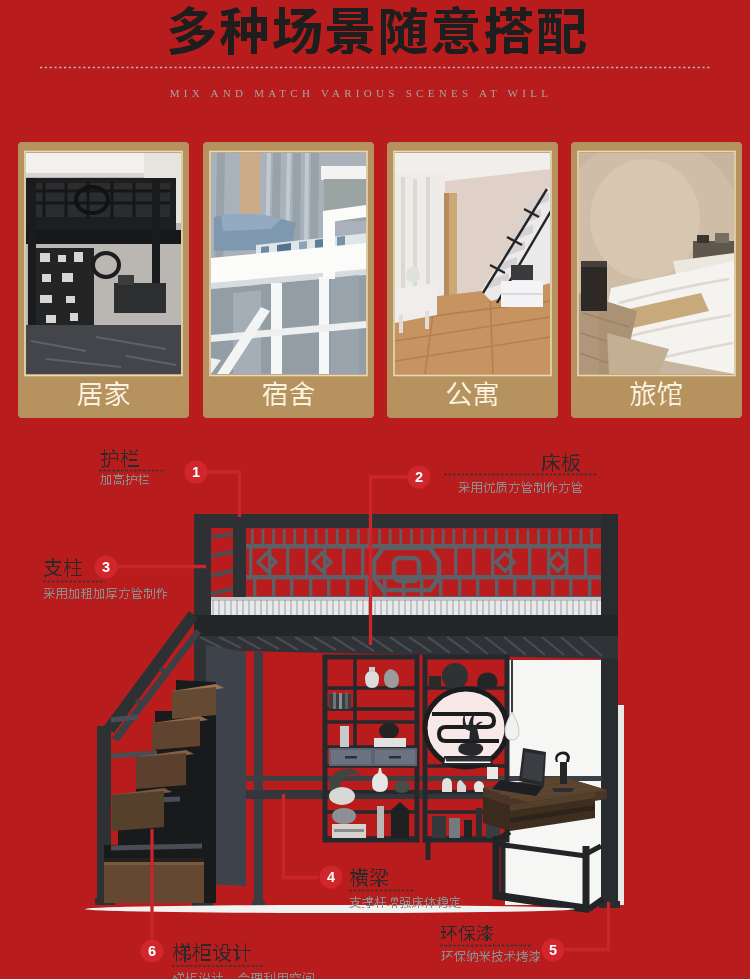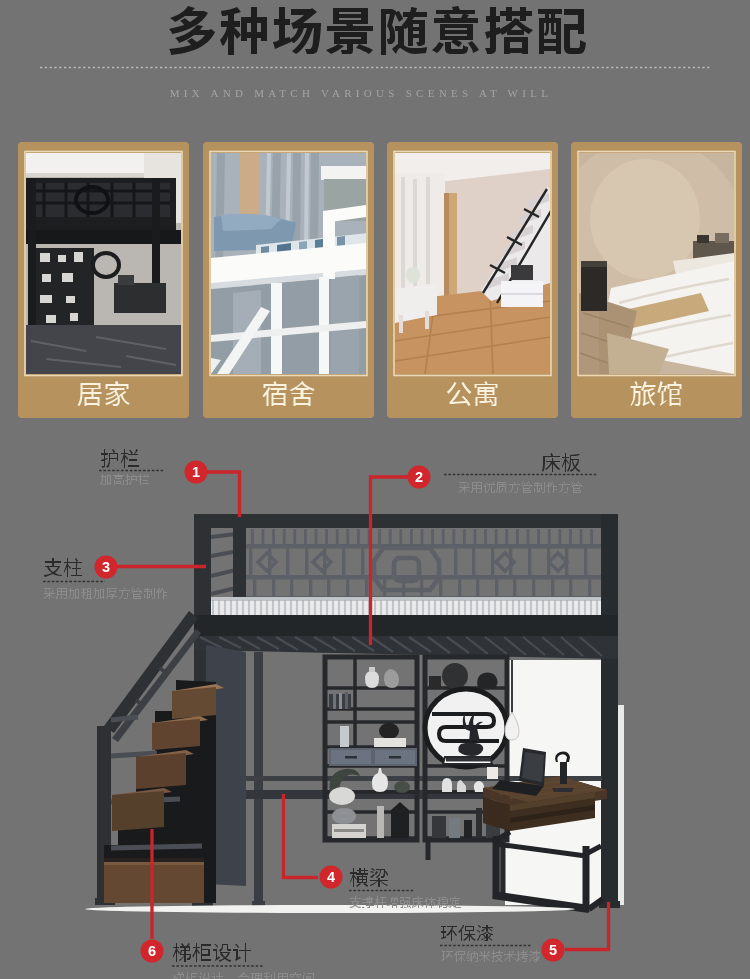--- a/index.html
+++ b/index.html
@@ -1,14 +1,14 @@
 <!DOCTYPE html>
 <html><head><meta charset="utf-8"><style>
 html,body{margin:0;padding:0;background:#fff;}
-#page{position:relative;width:750px;height:979px;overflow:hidden;background:#737373;
+#page{position:relative;width:750px;height:979px;overflow:hidden;background:#b91c1c;
 font-family:"Liberation Sans", sans-serif;}
 svg{display:block}
 </style></head><body>
 <div id="page">
 <svg width="750" height="979" viewBox="0 0 750 979" xmlns="http://www.w3.org/2000/svg">
 
 <path d="M188 6C185 11 179 15 170 18C172 19 174 21 175 22C179 20 182 18 185 16H198C196 18 193 20 190 22C188 21 186 19 185 18L180 21C182 22 183 23 184 25C180 26 174 28 169 29C170 30 172 32 172 34C187 31 201 25 208 13L204 11L203 11H192C193 10 194 9 195 8ZM197 25C193 30 186 35 175 38C177 39 178 41 179 43C185 41 190 38 194 35H205C203 38 200 40 197 42C195 41 193 39 192 38L187 41C188 42 190 43 191 45C185 47 177 48 169 49C170 50 171 53 171 55C191 53 208 47 215 32L211 29L209 30H200C201 29 202 27 203 26Z M251 23V32H247V23ZM257 23H261V32H257ZM251 7V17H241V41H247V38H251V54H257V38H261V41H267V17H257V7ZM237 7C233 9 227 10 221 11C221 13 222 15 222 16C224 16 226 16 228 15V21H221V27H227C226 32 223 37 220 40C221 42 222 45 223 46C225 44 227 40 228 36V55H234V34C235 36 237 38 237 39L241 35C240 33 236 29 234 27V27H240V21H234V14C236 13 239 13 241 12Z M293 29C294 29 296 28 298 28H298C297 33 294 37 290 39L290 37L285 38V25H290V19H285V7H279V19H274V25H279V40C277 41 275 42 273 42L275 49C280 47 286 44 291 42L291 41C292 42 293 43 294 43C298 40 302 35 304 28H307C304 38 299 46 292 51C293 52 295 53 296 54C304 49 309 40 313 28H314C313 41 313 47 311 48C311 49 310 49 310 49C309 49 307 49 305 49C306 50 306 53 307 54C309 54 311 54 313 54C314 54 315 53 317 52C318 49 320 43 321 25C321 25 321 23 321 23H303C307 20 312 16 317 12L312 8L311 9H291V15H304C301 18 297 20 296 21C294 22 292 23 291 23C292 25 293 28 293 29Z M339 18H361V20H339ZM339 12H361V14H339ZM340 37H361V39H340ZM356 48C360 49 366 52 369 54L373 50C370 48 364 46 359 44ZM338 44C336 46 331 48 326 50C327 51 330 53 331 54C335 52 341 49 344 46ZM346 24 347 26H327V31H373V26H353C353 25 353 24 352 24H368V8H333V24H348ZM334 32V44H347V49C347 50 347 50 346 50C346 50 343 50 341 50C341 51 342 53 342 54C346 54 349 54 351 54C353 53 353 52 353 49V44H367V32Z M411 7C411 8 411 10 410 12H403V17H408C406 20 404 23 402 25L402 26H395V31H398V44C396 45 394 47 392 49L396 54C397 51 399 48 400 48C401 48 403 50 405 51C408 53 411 54 415 54C419 54 423 53 426 53C426 52 427 49 427 47C424 48 419 48 415 48C411 48 408 48 405 46L404 45V27C404 28 405 29 405 29C406 29 407 28 408 27V46H413V38H419V41C419 42 419 42 419 42C418 42 417 42 416 42C417 43 417 45 418 46C420 46 422 46 423 45C425 45 425 43 425 41V20H412C413 19 414 18 414 17H427V12H416C416 10 417 9 417 8ZM413 31H419V34H413ZM413 27V24H419V27ZM381 9V55H386V14H390C389 18 388 23 387 26C390 30 390 33 390 36C390 37 390 38 389 39C389 39 389 39 388 39C388 39 387 39 387 39C387 41 388 43 388 44C389 44 390 44 391 44C392 44 392 44 393 43C395 42 395 40 395 36C395 33 395 30 392 25C393 22 394 18 395 14C397 17 398 20 399 22L403 19C403 17 400 13 399 11L396 12L396 11L392 9L391 9Z M445 42V48C445 53 447 54 453 54C454 54 460 54 461 54C466 54 468 53 468 47C467 47 464 46 463 45C463 49 463 49 461 49C459 49 455 49 454 49C451 49 451 49 451 48V42ZM468 43C470 46 473 50 473 53L479 50C478 48 475 44 472 41ZM439 42C437 45 435 48 432 50L437 53C440 51 442 47 444 44ZM445 34H467V36H445ZM445 28H467V30H445ZM440 24V40H453L451 42C453 43 457 46 459 47L462 43C461 42 459 41 457 40H473V24ZM449 14H463C462 15 462 17 461 18H451C450 17 450 15 449 14ZM452 7 453 10H436V14H447L444 15C444 16 444 17 445 18H434V23H478V18H467L469 15L465 14H475V10H460C459 8 459 7 458 6Z M515 18C512 22 506 26 500 29L500 27L496 28V22H500V16H496V7H490V16H486V22H490V31L485 32L487 39L490 37V47C490 48 490 48 490 48C489 48 487 48 485 48C486 50 487 53 487 54C490 54 493 54 494 53C496 52 496 50 496 47V35L501 33C501 34 502 34 502 35C504 34 506 33 507 32V35H524V31C526 32 527 33 529 34C530 33 532 31 533 30C528 28 523 24 519 21L520 20ZM520 7V11H512V7H506V11H500V16H506V21H512V16H520V21H526V16H532V11H526V7ZM511 30C512 28 514 27 516 25C518 26 520 28 522 30ZM504 37V54H510V53H522V54H528V37ZM510 48V42H522V48Z M564 9V15H578V24H564V46C564 52 566 54 571 54C572 54 577 54 578 54C584 54 585 51 586 43C584 42 582 41 580 40C580 47 580 48 578 48C577 48 573 48 572 48C570 48 570 48 570 46V30H578V34H584V9ZM544 43H556V46H544ZM544 39V35C545 35 546 36 546 36C549 34 549 30 549 27V23H551V31C551 34 551 35 554 35C554 35 555 35 555 35H556V39ZM538 9V14H545V18H539V54H544V51H556V54H561V18H555V14H562V9ZM549 18V14H551V18ZM544 34V23H546V27C546 29 546 32 544 34ZM554 23H556V32L556 32C556 32 555 32 555 32C555 32 554 32 554 32C554 32 554 32 554 31Z" fill="#1e1e1e"></path>
 
 <line x1="40" y1="67.5" x2="711" y2="67.5" stroke="#b9b9b9" stroke-width="1.6" stroke-dasharray="2.2 2.6"></line>
 

